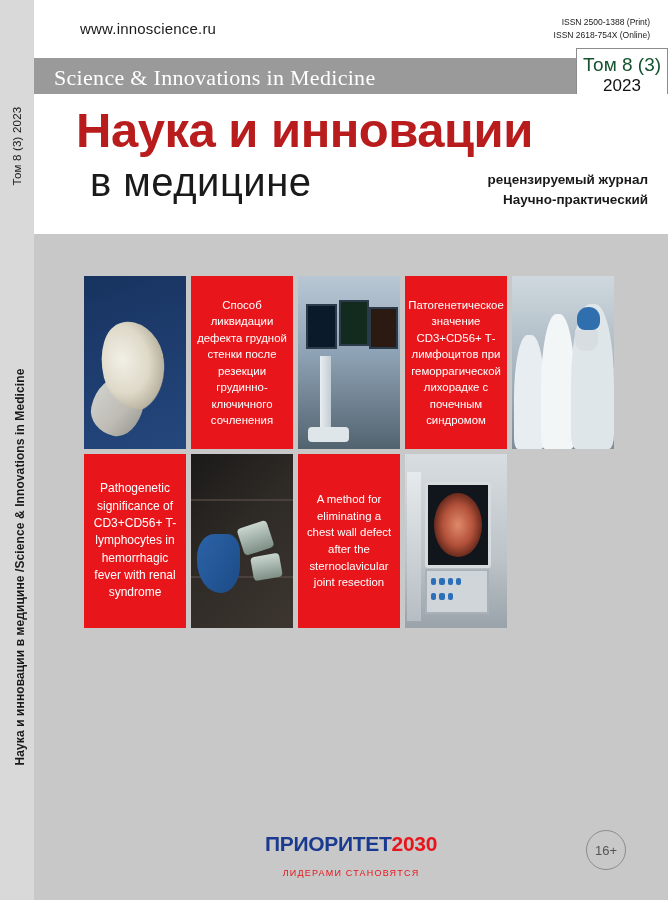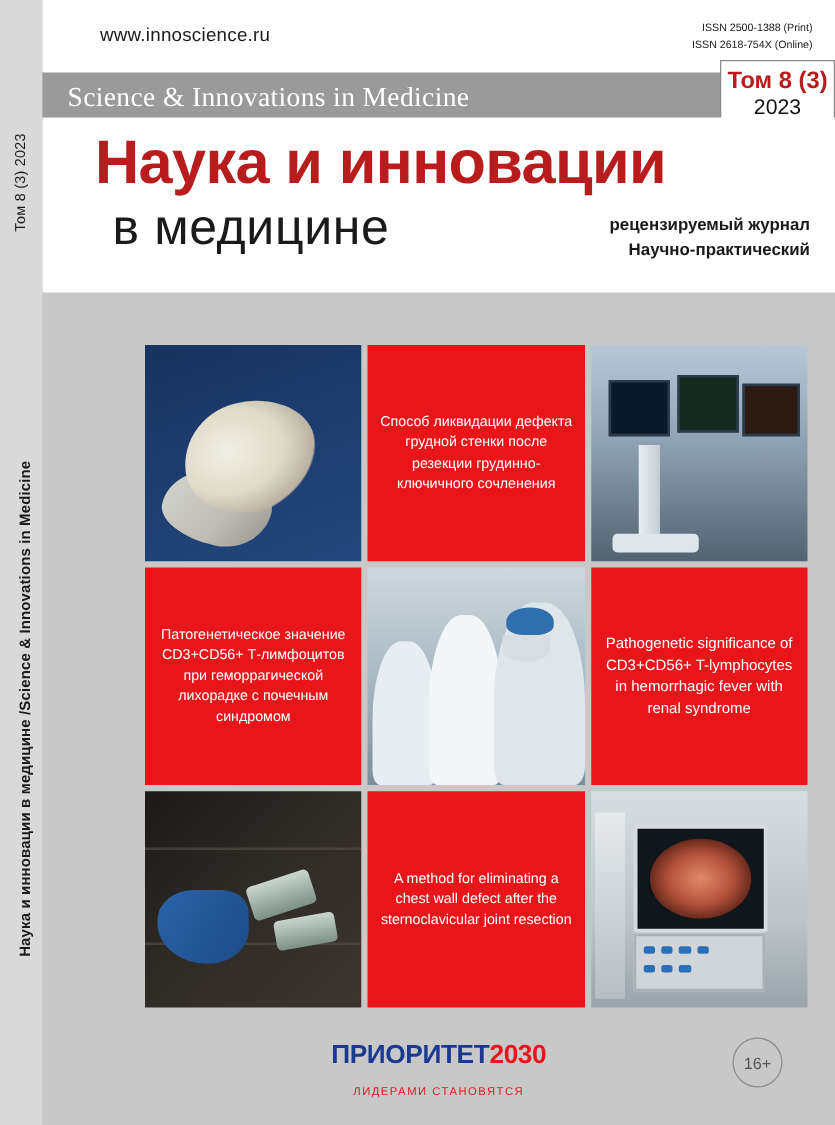--- a/index.html
+++ b/index.html
@@ -116,22 +116,22 @@
     width: 92px;
     height: 60px;
     background: #ffffff;
     border: 1px solid #8c8c8c;
     text-align: center;
     box-sizing: border-box;
     padding-top: 6px;
   }
   .vol-line1 {
     font-size: 19px;
-    color: #b91c1c;
-    font-weight: bold;
+    color: #14532d;
+    font-weight: normal;
     line-height: 1.1;
   }
   .vol-line2 {
     font-size: 17px;
     color: #111111;
     line-height: 1.2;
   }
 
   
   .title-area {
@@ -183,24 +183,23 @@
   }
 
   
   .grid {
     position: absolute;
     left: 50px;
     top: 42px;
     width: 530px;
     height: 530px;
     display: grid;
-    grid-template-columns: repeat(3, 1fr);
+    grid-template-columns: repeat(5, 1fr);
     grid-template-rows: repeat(3, 1fr);
     gap: 5px;
-    margin-left: 32px;
   }
   .cell {
     position: relative;
     overflow: hidden;
   }
   .cell.text {
     background: #e8161b;
     color: #ffffff;
     display: flex;
     align-items: center;

